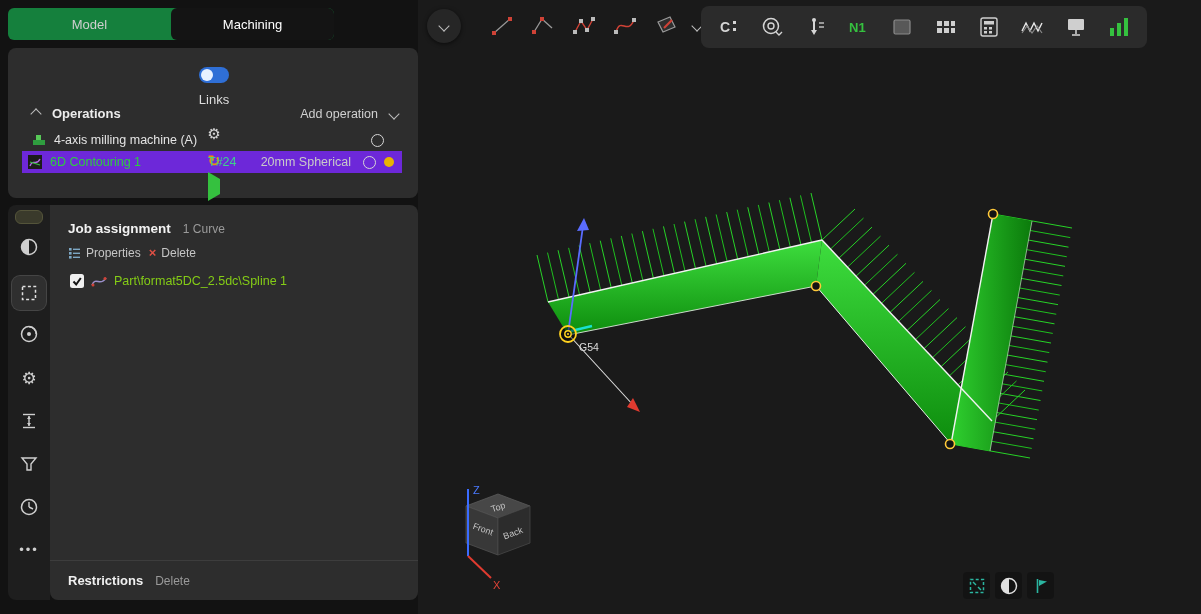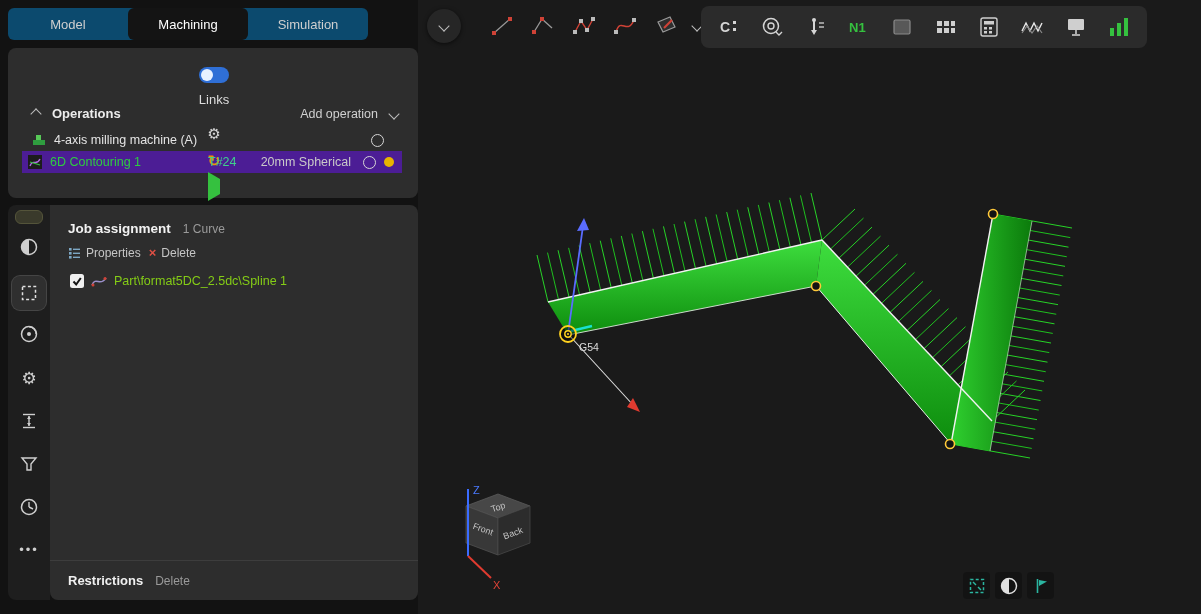--- a/index.html
+++ b/index.html
@@ -1,42 +1,42 @@
 <!DOCTYPE html>
 <html style="--accent-green: #35c13f; --operation-green: #2ecc40; --tool-teal: #3fd08c; --status-yellow: #e8b400; --selection-yellow: #ffcc33; --toggle-blue: #2f6fd6; --danger-red: #e05045; --view-teal: #2bb5a0;"><head>
 <meta charset="utf-8">
 <style>
   html,body{margin:0;padding:0;background:#000;}
   .app{position:relative;width:1201px;height:614px;background:#121212;overflow:hidden;
        font-family:"Liberation Sans",sans-serif;color:#ddd;font-size:13px;}
   
   .viewport{position:absolute;left:418px;top:0;width:783px;height:614px;background:#1a1a1a;}
   
-  .tabbar{position:absolute;left:8px;top:8px;width:360px;height:32px;background:#0c4a6e;border-radius:6px;display:flex;}
+  .tabbar{position:absolute;left:8px;top:8px;width:326px;height:32px;background:#15803d;border-radius:6px;display:flex;}
   .tab{flex:1;display:flex;align-items:center;justify-content:center;color:#cfcfcf;border-radius:6px;cursor:pointer;}
   .tab.active{background:#141414;color:#fff;text-align:right;}
   
   .chev{width:7px;height:7px;border-right:1.6px solid #bdbdbd;border-bottom:1.6px solid #bdbdbd;display:inline-block;transform:rotate(45deg);}
   .chev.up{transform:rotate(-135deg);}
   .radio{width:13px;height:13px;border:1.7px solid #d6d6d6;border-radius:50%;box-sizing:border-box;flex:none;}
   .dot{width:10px;height:10px;border-radius:50%;background:var(--status-yellow,#e8b400);flex:none;}
   
   .links-panel{position:absolute;left:8px;top:48px;width:410px;height:150px;background:#2d2d2d;border-radius:8px;box-sizing:border-box;}
   .lp-row1{display:flex;align-items:center;gap:9px;padding:10px 18px 6px 20px;height:32px;flex-direction:column;}
   .toggle{width:30px;height:16px;border-radius:9px;background:var(--toggle-blue,#2f6fd6);position:relative;flex:none;cursor:pointer;}
   .toggle .knob{position:absolute;left:2px;top:2px;width:12px;height:12px;border-radius:50%;background:#e8f1ff;}
   .lp-row1 .sp{margin-left:auto;}
   .tool-ic{width:22px;text-align:center;cursor:pointer;}
   .play{width:0;height:0;border-left:12px solid var(--accent-green,#35c13f);border-top:7px solid transparent;border-bottom:7px solid transparent;}
   .lp-row2{display:flex;align-items:center;gap:12px;padding:10px 20px 8px 24px;}
   .lp-row2 .hdr{font-weight:bold;color:#ececec;}
   .lp-row2 .add{margin-left:auto;color:#d0d0d0;font-size:12.5px;cursor:pointer;}
   .m-row{display:flex;align-items:center;gap:8px;height:22px;padding:0 16px 0 24px;}
   .m-row .lbl{color:#e4e4e4;font-size:12.5px;}
-  .op-row{display:flex;align-items:center;gap:8px;height:22px;margin:0 16px 0 14px;background:#4c1d95;padding:0 8px 0 6px;}
+  .op-row{display:flex;align-items:center;gap:8px;height:22px;margin:0 16px 0 14px;background:#6d28d9;padding:0 8px 0 6px;}
   .op-row .name{color:var(--operation-green,#2ecc40);font-size:12.5px;width:150px;flex:none;}
   .op-row .tool{color:var(--tool-teal,#3fd08c);font-size:12.5px;width:44px;flex:none;}
   .op-row .desc{margin-left:auto;color:#c9c9c9;font-size:12.5px;padding-right:4px;}
   .hiddenspacer{visibility:hidden;}
   
   .sidebar{position:absolute;left:8px;top:205px;width:42px;height:395px;background:#1e1e1e;border-radius:8px 0 0 8px;display:flex;flex-direction:column;align-items:center;box-sizing:border-box;}
   .grip{width:26px;height:12px;border-radius:6px;background:#3a3a2b;border:1px solid #54543a;margin-top:5px;}
   .sb-ic{width:24px;height:24px;display:flex;align-items:center;justify-content:center;cursor:pointer;}
   .sb-ic.sel{width:34px;height:34px;background:#2f2f2f;border-radius:8px;box-shadow:0 0 0 1px #454545;}
   .dots3{color:#cfcfcf;font-size:13px;letter-spacing:2px;}
@@ -225,21 +225,20 @@
       </div>
     </div>
 
     
     
   </div>
 
   <div class="tabbar">
     <div class="tab">Model</div>
     <div class="tab active">Machining</div>
-    <div class="tab">Simulation</div>
   </div>
 
   <div class="circle-btn">
     <span class="chev"></span>
   </div>
 
   <div class="sketch-tools">
     <div class="sk">
       <svg width="26" height="26">
         <line x1="5" y1="20" x2="21" y2="6" stroke="#9a9a9a" stroke-width="1.3"></line>

